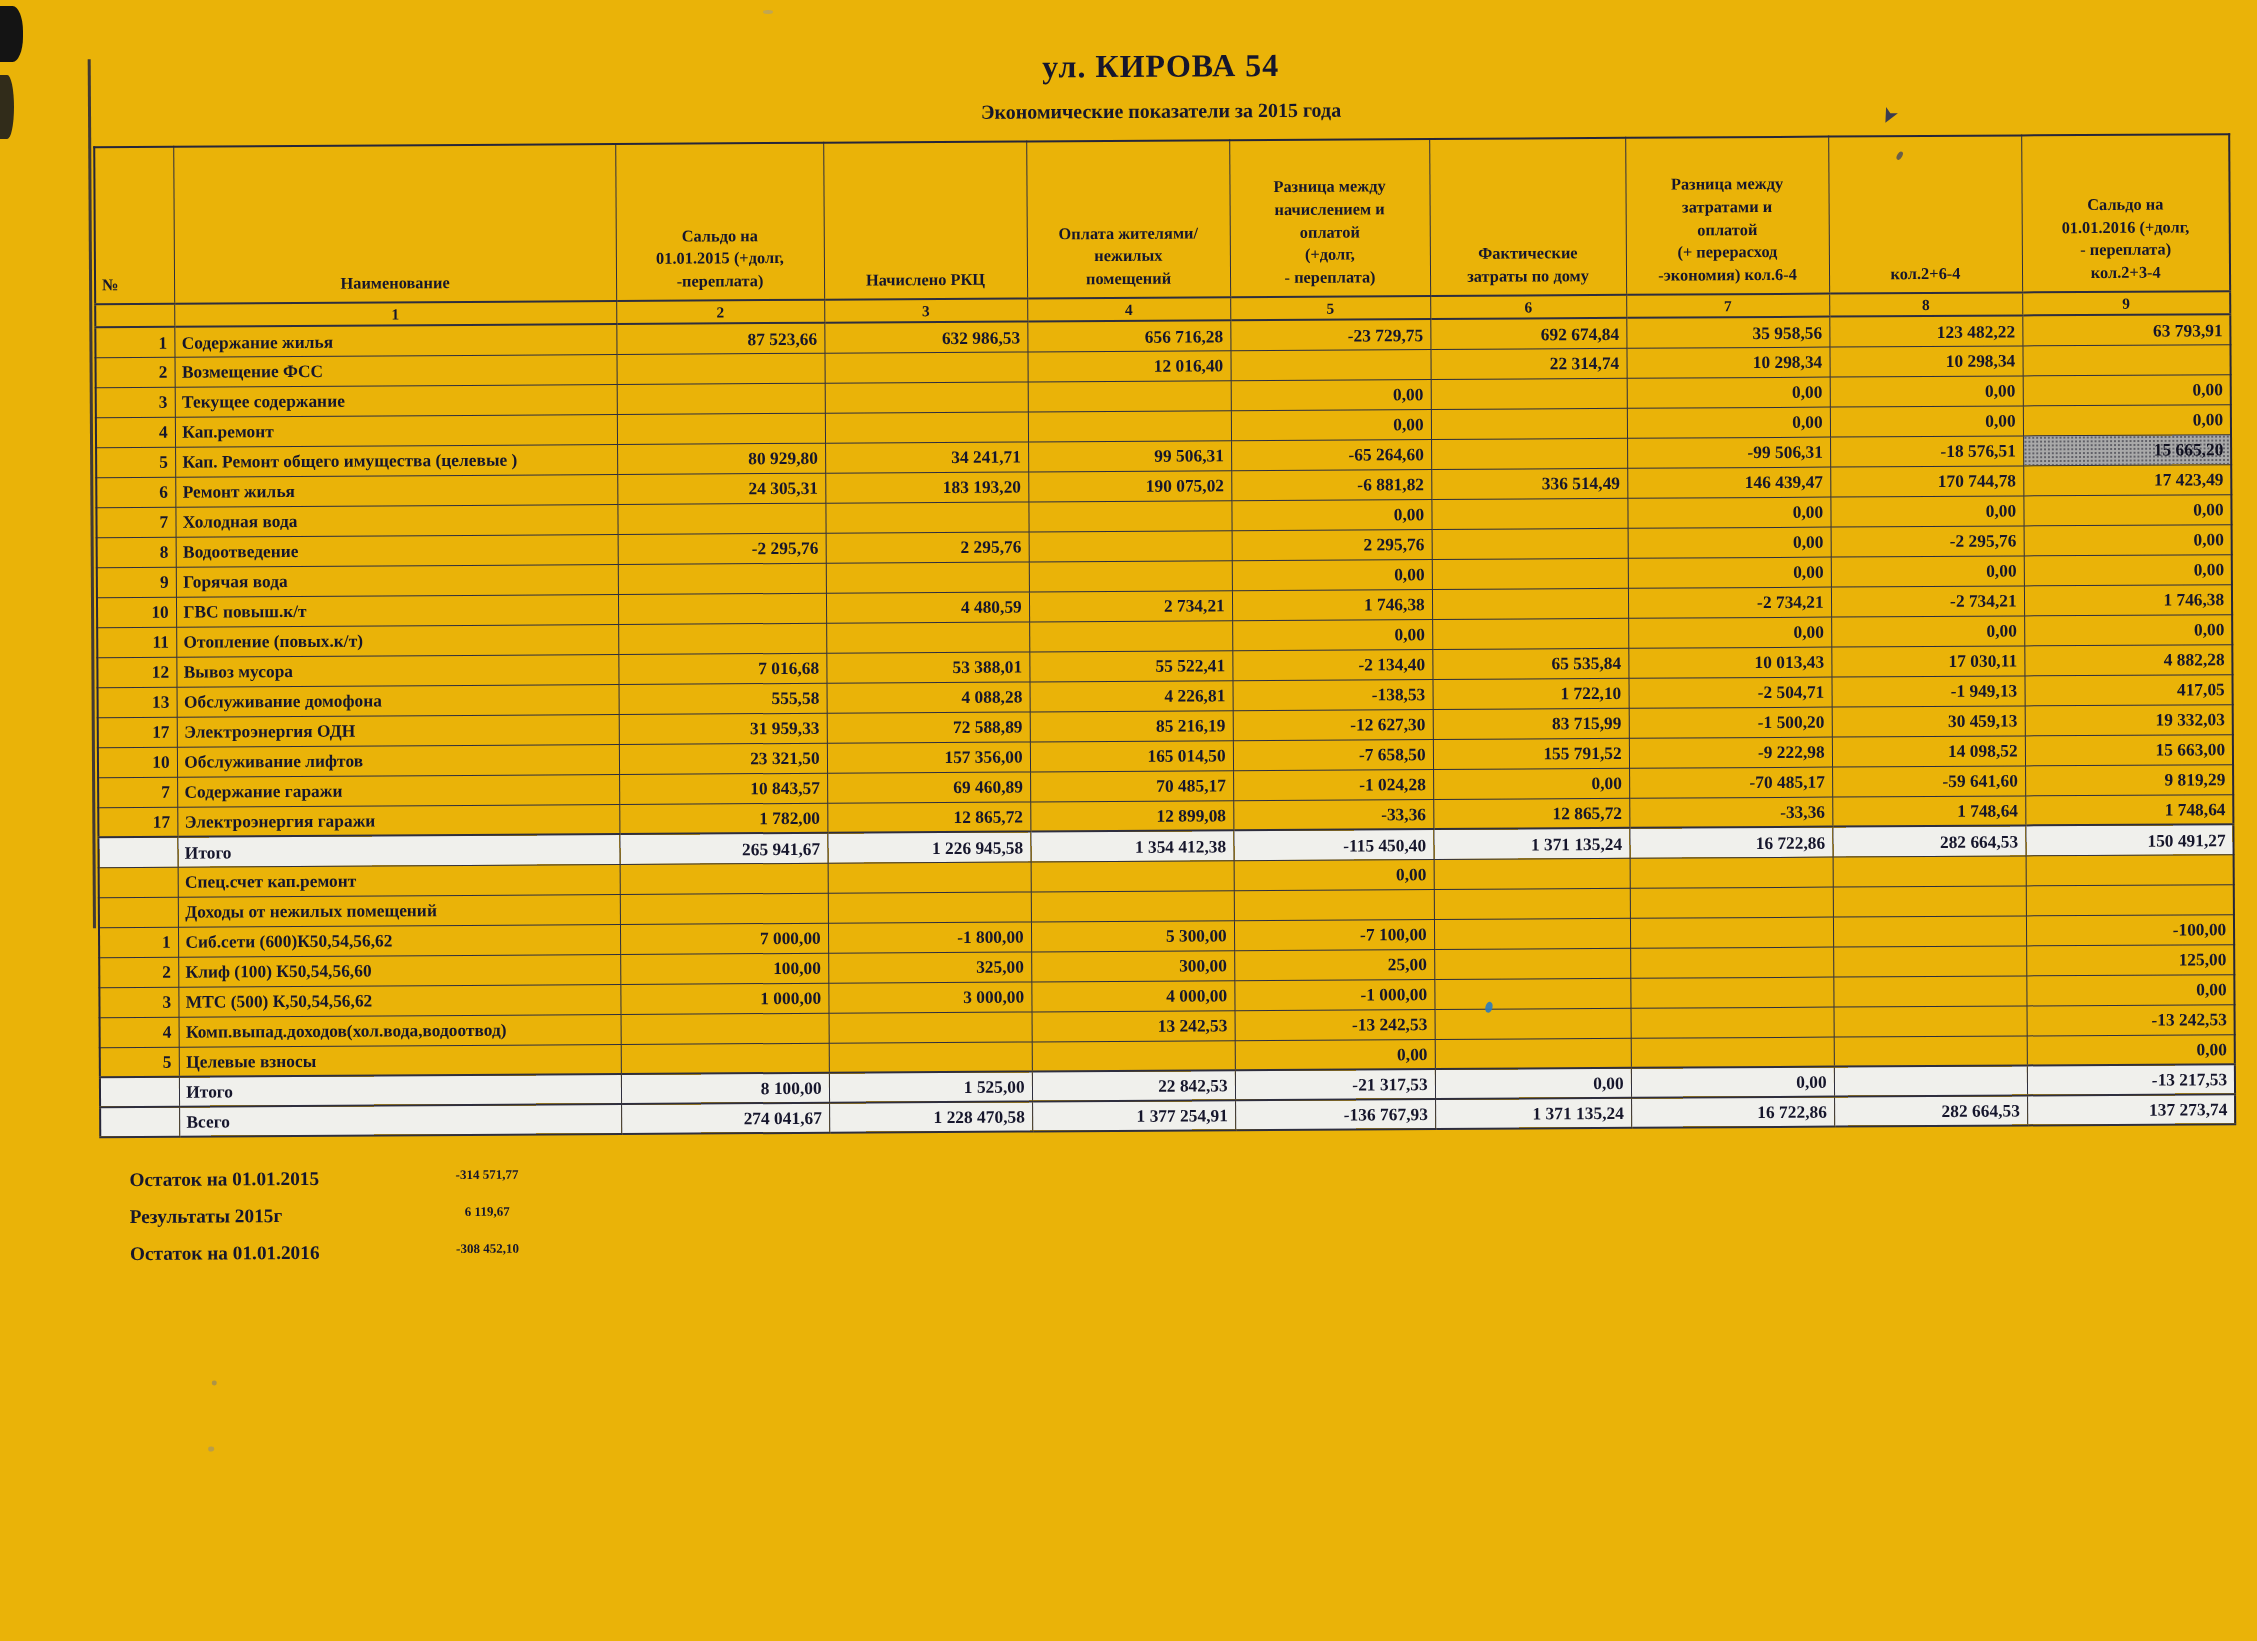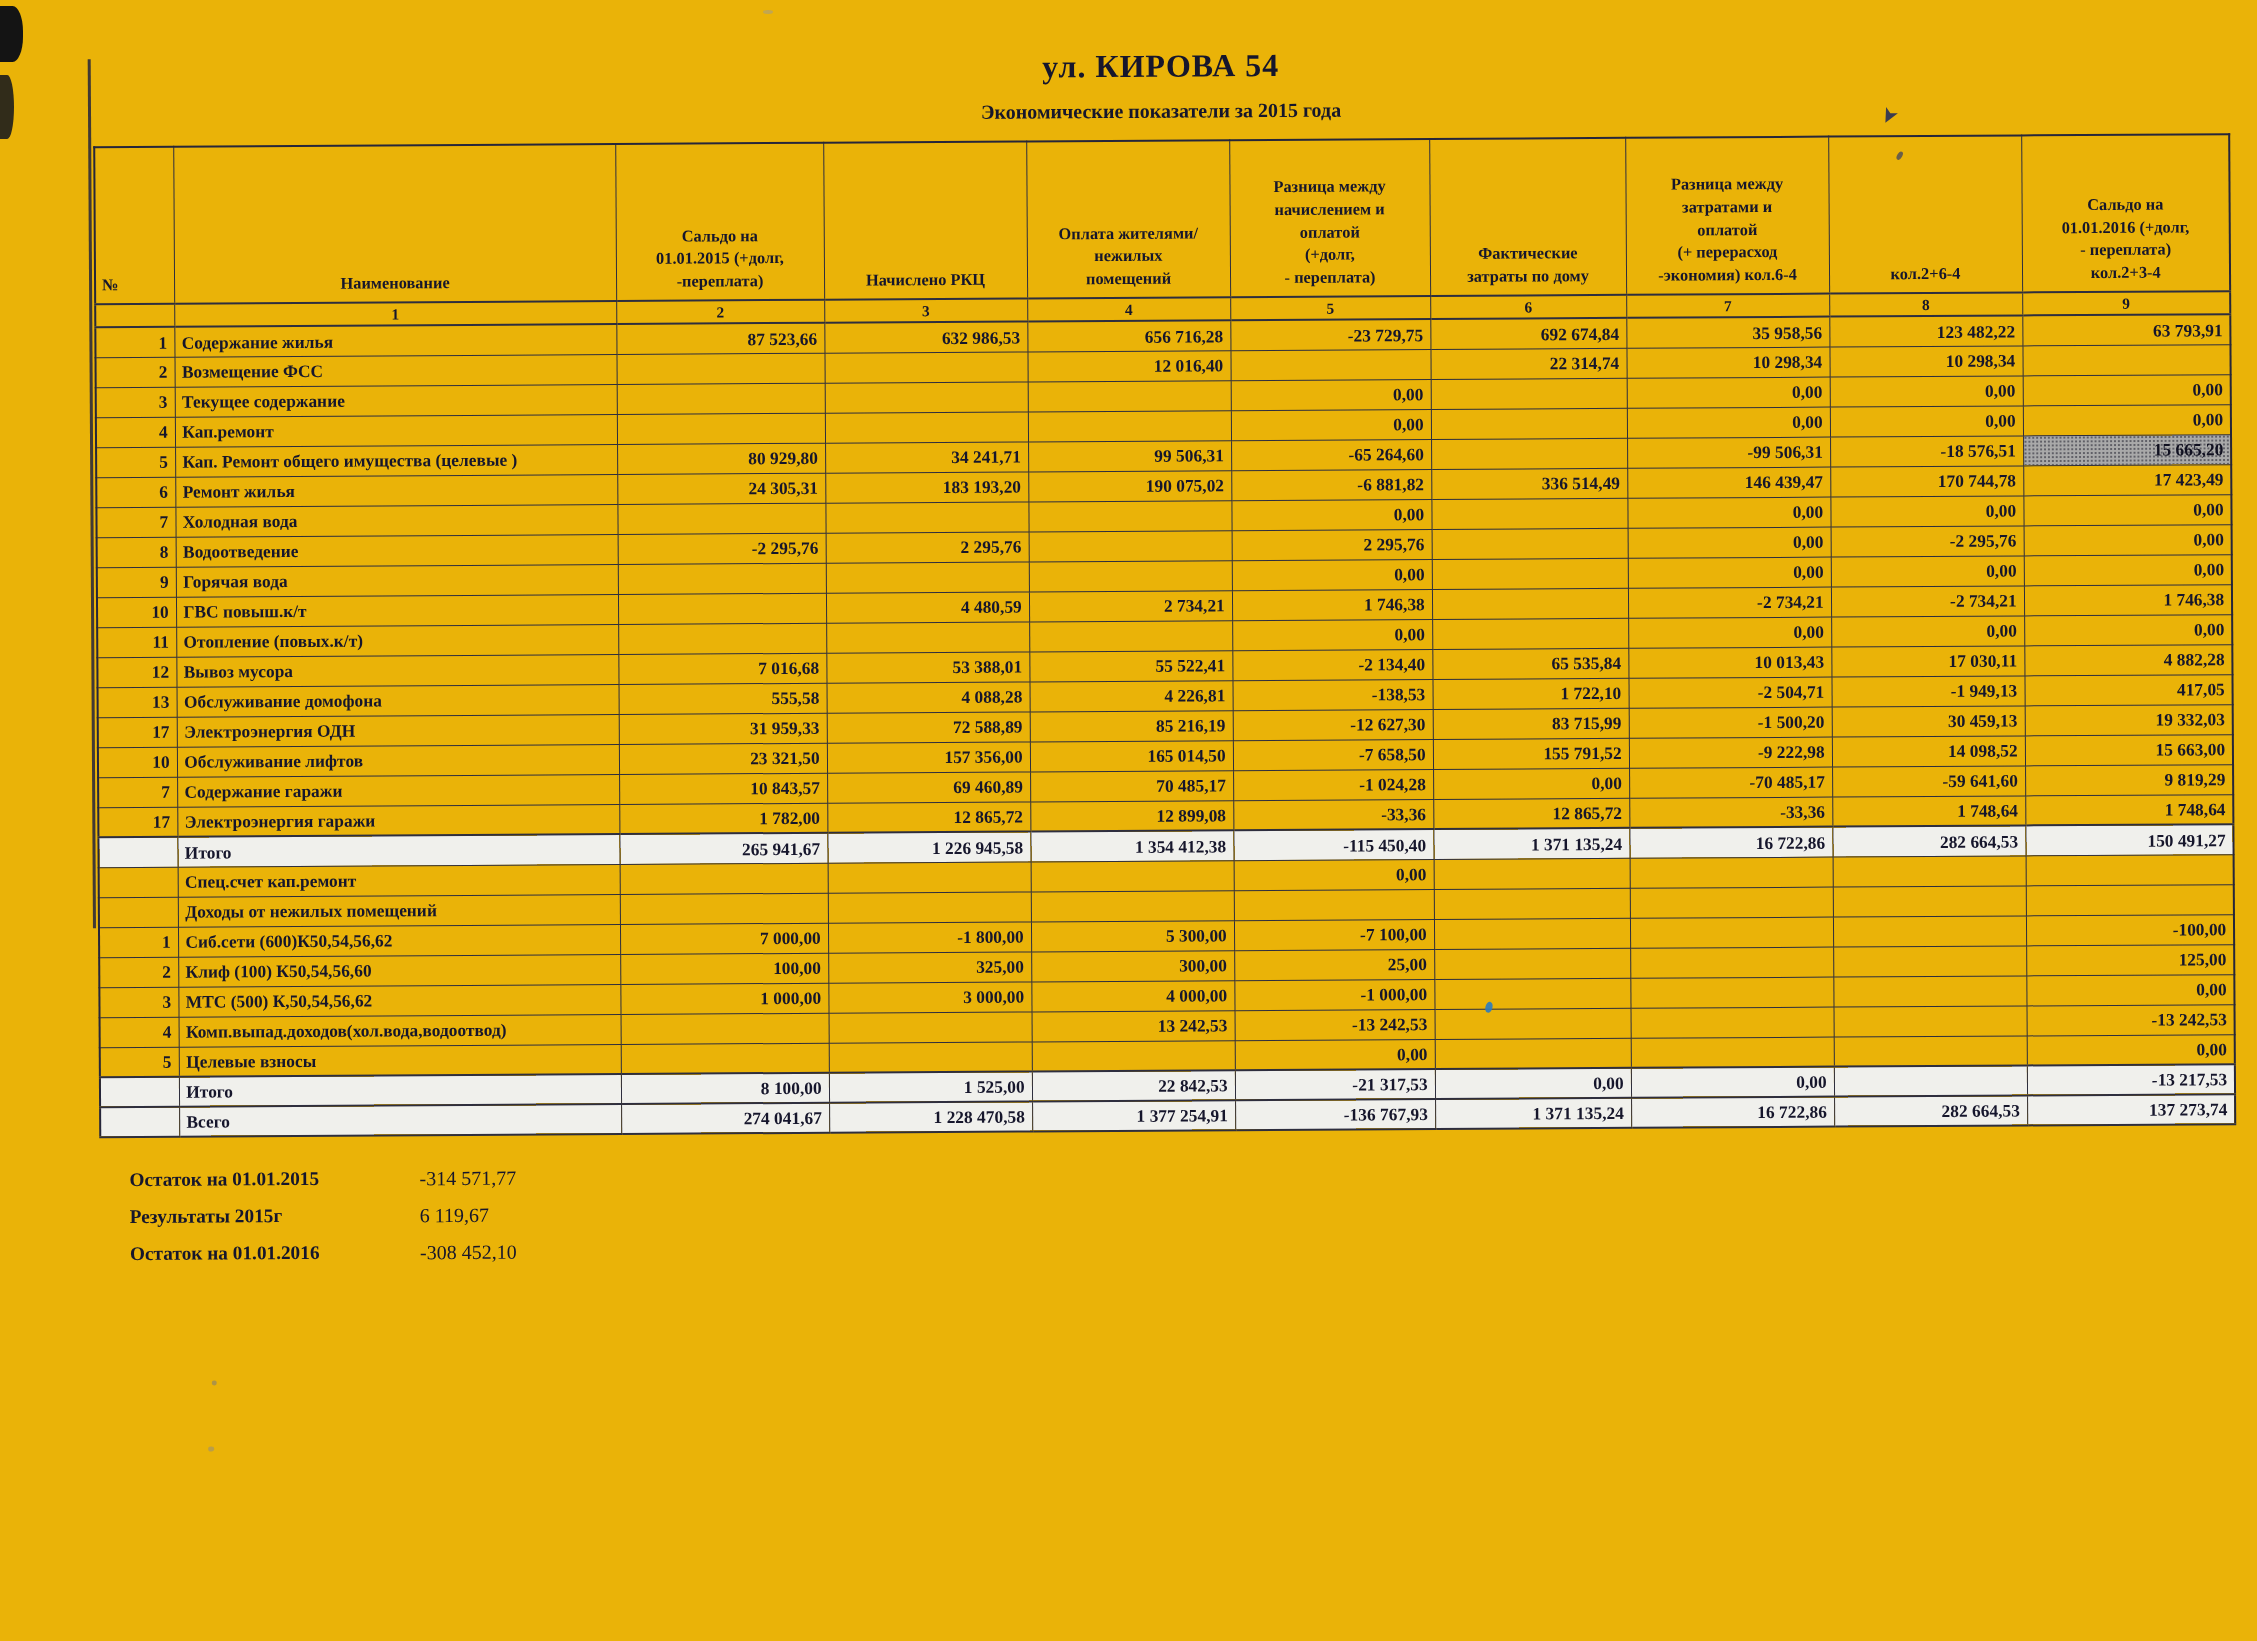--- a/index.html
+++ b/index.html
@@ -82,21 +82,21 @@
     background-size:3.9px 3.9px;
     color:#101020;
   }
   .summary{
     margin-left:126px;
     margin-top:31px;
     width:502px;
   }
   .sum-row{display:flex;height:37px;align-items:flex-start;}
   .sum-label{width:290px;font-size:19.3px;font-weight:700;}
-  .sum-value{width:135px;text-align:left;font-size:20px;font-weight:400;}
+  .sum-value{width:135px;text-align:center;font-size:13px;font-weight:700;}
   
   .edge-line{position:absolute;left:91px;top:53px;width:2.9px;height:869px;background:#23233c;opacity:.85;}
   .blob1{position:absolute;left:0;top:5.8px;width:23px;height:56px;background:#141414;border-radius:0 45% 45% 0;}
   .blob2{position:absolute;left:0;top:75px;width:13.5px;height:64px;background:#1d1d1d;border-radius:0 50% 50% 0;opacity:.9;}
   .mark-squiggle{
     position:absolute;left:1883px;top:108px;
     font-size:21px;color:#3c3c50;
     transform:rotate(118deg);
   }
   .mark-squiggle2{

